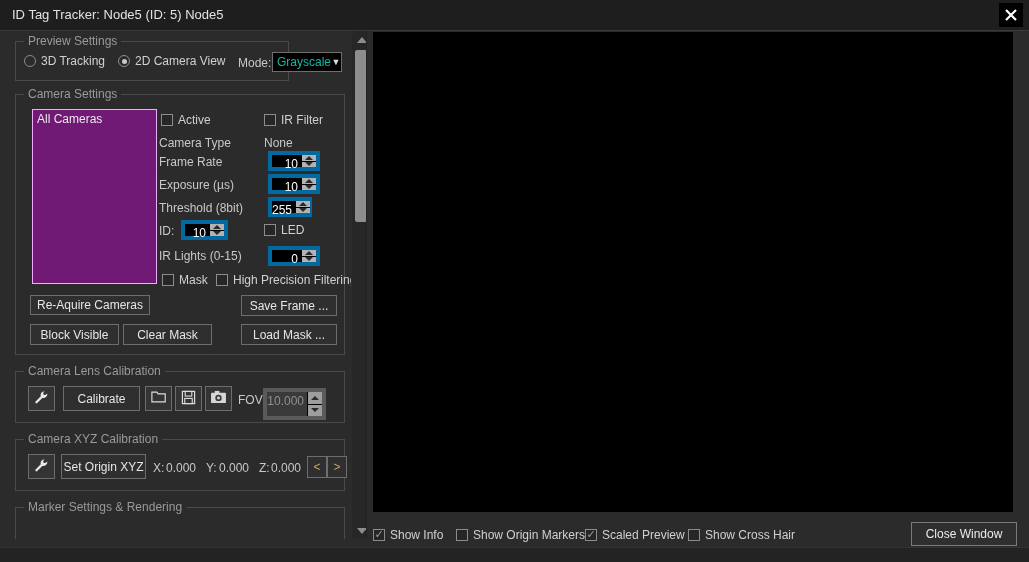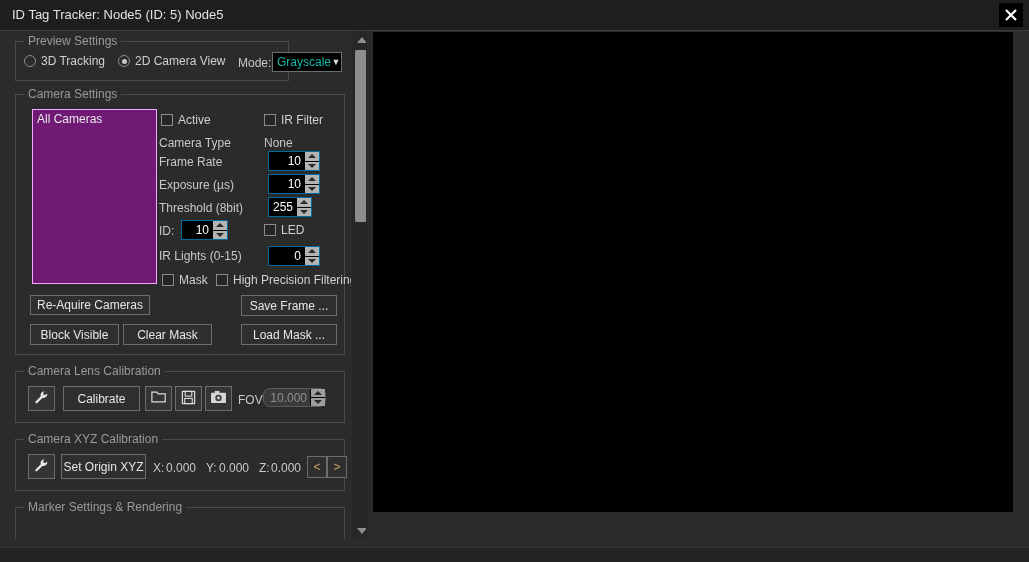--- a/index.html
+++ b/index.html
@@ -174,21 +174,21 @@
     color: #e8e8e8; font-size: 12px;
     padding: 2px 4px;
     white-space: nowrap;
     cursor: pointer;
   }
 
   
   .spin {
     position: absolute;
     background: #000;
-    border: 1px solid #0369a1;
+    border: 4px solid #0369a1;
     box-sizing: border-box;
     display: flex; align-items: stretch;
   }
   .spin .sval {
     flex: 1 1 auto;
     color: #ffffff; font-size: 12px;
     text-align: right;
     padding-right: 3px;
     line-height: 18px;
     white-space: nowrap;
@@ -449,21 +449,21 @@
             <svg width="17" height="14" viewBox="0 0 18 15" aria-hidden="true">
               <rect x="1" y="3" width="16" height="11" rx="1" fill="#d6d6d6"></rect>
               <rect x="5" y="1" width="5" height="2.5" fill="#d6d6d6"></rect>
               <circle cx="9" cy="8.5" r="3.4" fill="#3a3a3a"></circle>
               <circle cx="9" cy="8.5" r="1.6" fill="#d6d6d6"></circle>
             </svg>
           </span>
         </div>
 
         <div class="lbl" style="left:222px; top:21px;">FOV</div>
-        <div class="spin disabled" style="left:247px; top:16px; width:63px; height:19px;border-radius:7px;">
+        <div class="spin disabled" style="left:247px; top:16px; width:63px; height:32px;">
           <span class="sval">10.000</span>
           <span class="sbtns">
             <span class="sbtn top">
                 <i></i>
               </span>
             <span class="sbtn bot">
                 <i></i>
               </span>
           </span>
         </div>
@@ -506,15 +506,39 @@
       <div id="sb-thumb"></div>
       <div class="sb-arrow down">
         <span class="sb-tri down"></span>
       </div>
     </div>
   </div>
 
   <div id="right-pane"></div>
   <div id="preview"></div>
 
+  <div id="footer">
+
+    <div class="cb-row" style="left:6px; top:13px;">
+      <span class="cbox on"></span>
+      <span>Show Info</span>
+    </div>
+
+    <div class="cb-row" style="left:89px; top:13px;">
+      <span class="cbox"></span>
+      <span>Show Origin Markers</span>
+    </div>
+
+    <div class="cb-row" style="left:218px; top:13px;">
+      <span class="cbox on"></span>
+      <span>Scaled Preview</span>
+    </div>
+
+    <div class="cb-row" style="left:321px; top:13px;">
+      <span class="cbox"></span>
+      <span>Show Cross Hair</span>
+    </div>
+
+    <div id="close-window-btn">Close Window</div>
+  </div>
 
   <div id="bottom-strip"></div>
 </div>
 
 </body></html>

